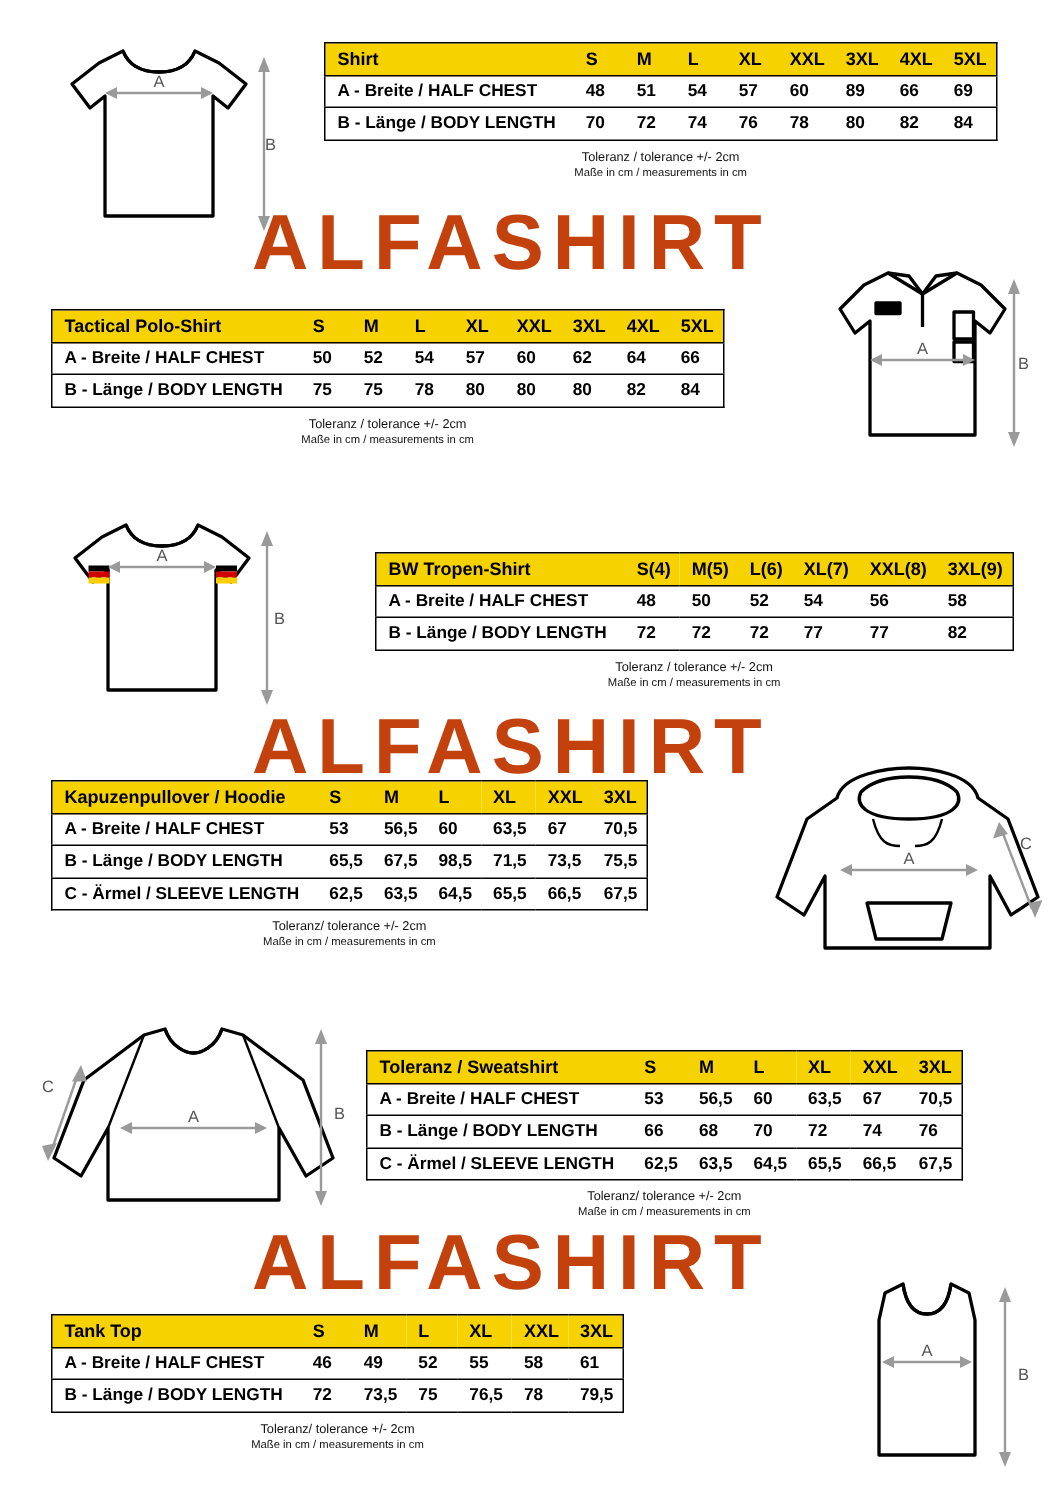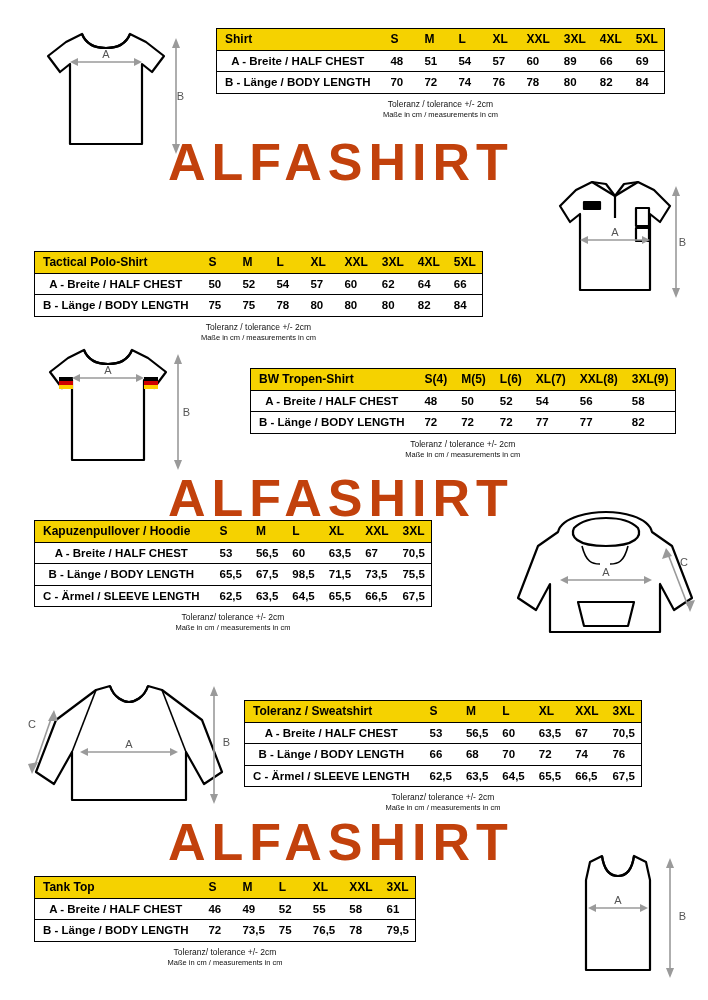--- a/index.html
+++ b/index.html
@@ -41,21 +41,21 @@
     border: none;
     padding: 3px 6px 3px 8px;
     text-align: left;
     font-weight: bold;
     white-space: nowrap;
     line-height: 1.25;
   }
   table.size-table thead tr { background: #f5d200; }
   table.size-table thead th { font-size: 12px; }
   table.size-table thead th.title { padding-right: 14px; }
-  table.size-table tbody tr td:first-child { padding-right: 12px; text-align: center; }
+  table.size-table tbody tr td:first-child { padding-right: 12px; }
   table.size-table tbody tr { background:#fff; }
   table.size-table tbody tr + tr td { border-top: 1.4px solid #000; }
   table.size-table thead th { border-bottom: 1.4px solid #000; }
   table.size-table td.val, table.size-table th.val { min-width: 34px; }
 
   .tolerance {
     font-size: 8.5px;
     line-height: 1.45;
     color: #111;
     margin-top: 4px;
@@ -134,21 +134,21 @@
           <td class="val">84</td>
         </tr>
       </tbody>
     </table>
     <div class="tolerance" style="text-align:center; width:100%;">
       <div>Toleranz / tolerance +/- 2cm</div>
       <div class="ln2">Maße in cm / measurements in cm</div>
     </div>
   </div>
 
-  <div class="block" style="left:34px; top:206px;margin-top:45px;">
+  <div class="block" style="left:34px; top:206px;">
     <table class="size-table">
       <thead>
         <tr>
           <th class="title">Tactical Polo-Shirt</th>
           <th class="val">S</th>
           <th class="val">M</th>
           <th class="val">L</th>
           <th class="val">XL</th>
           <th class="val">XXL</th>
           <th class="val">3XL</th>

